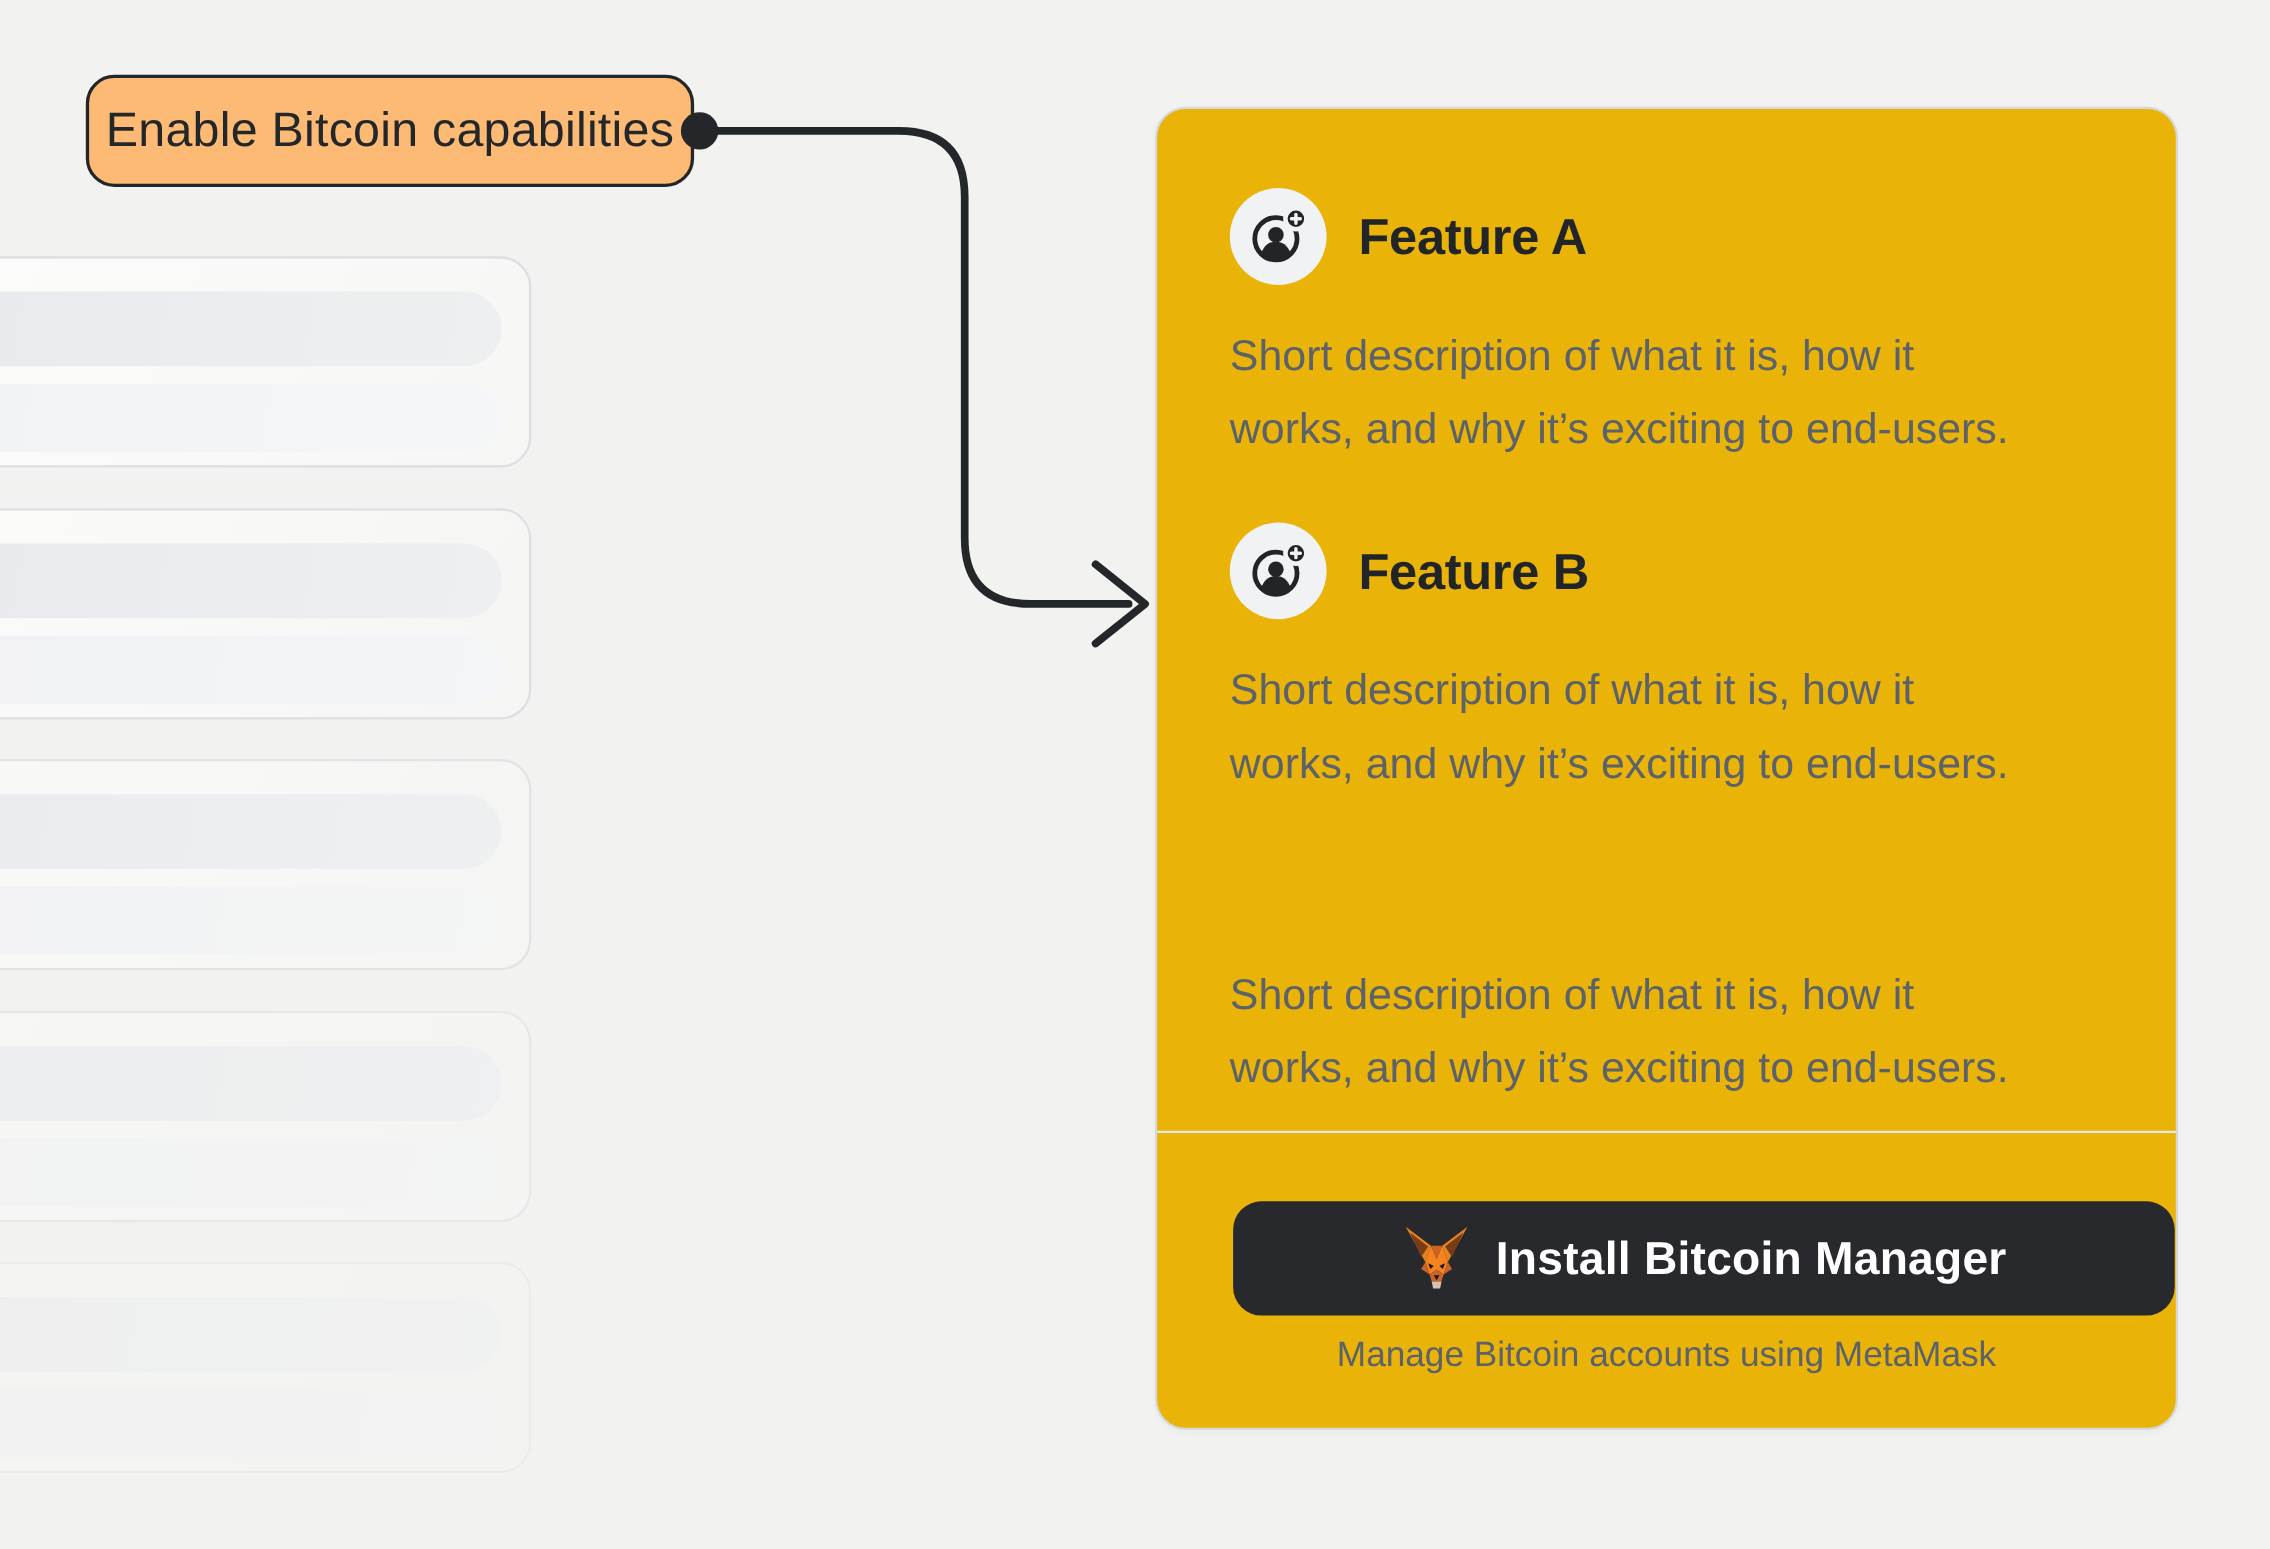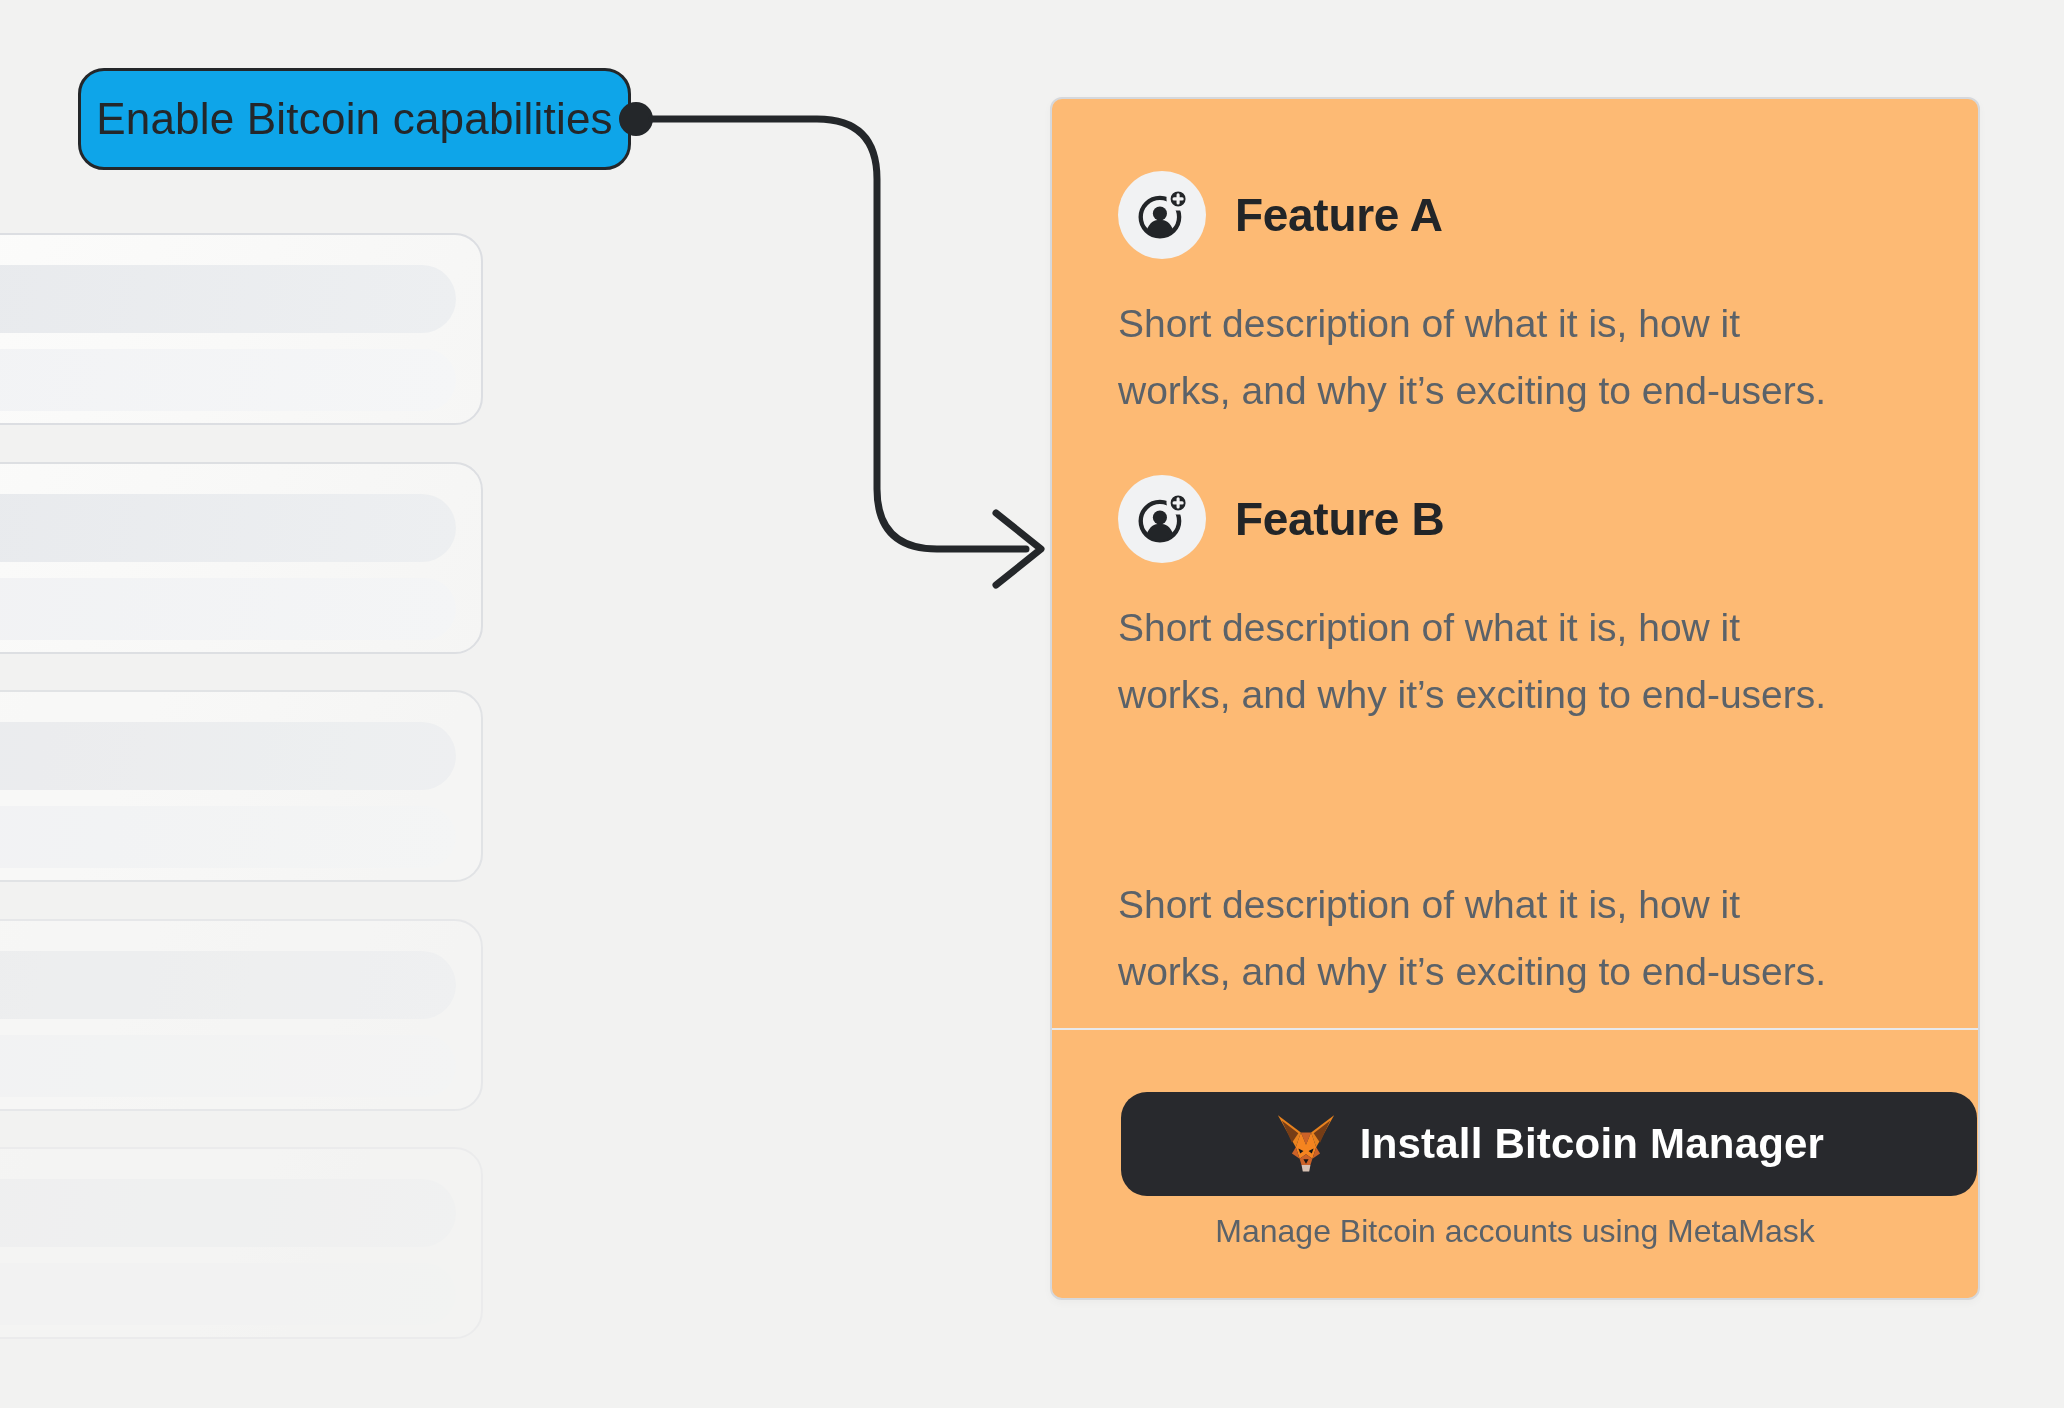--- a/index.html
+++ b/index.html
@@ -11,21 +11,21 @@
     position: relative;
   }
   #canvas { position: absolute; inset: 0; width: 2064px; height: 1408px; }
 
   
   .callout {
     position: absolute; left: 78px; top: 68px;
     width: 553px; height: 102px;
     border: 3px solid #24272a; border-radius: 26px;
     display: flex; align-items: center; justify-content: center;
-    background: #0ea5e9;
+    background: #fdba74;
     box-sizing: border-box;
   }
   .callout-text {
     font-size: 44px; font-weight: 500; color: #24272a; letter-spacing: 0.2px;
     white-space: nowrap;
   }
 
   
   .connector-svg { position: absolute; left: 0; top: 0; pointer-events: none; }
 
@@ -46,23 +46,23 @@
   }
   .skeleton-bar.bar2 {
     top: 114px; height: 62px; border-radius: 31px;
     background: linear-gradient(100deg, #f2f3f5 0%, #f5f6f7 100%);
   }
 
   
   .feature-card {
     position: absolute; left: 1050px; top: 97px;
     width: 930px; height: 1203px;
-    background: #fdba74;
+    background: #eab308;
     border: 2px solid #d6d8dc;
-    border-radius: 12px;
+    border-radius: 28px;
     box-sizing: border-box;
     box-shadow: 0 3px 8px rgba(40,42,46,0.03);
   }
   .feature-block { position: absolute; left: 66px; right: 66px; height: 255px; }
   .feature-block.f0 { top: 72px; }
   .feature-block.f1 { top: 376px; }
   .feature-block.f2 { top: 653px; }
   .feature-head { display: flex; align-items: center; height: 88px; }
   .icon-circle {
     width: 88px; height: 88px; border-radius: 50%;

